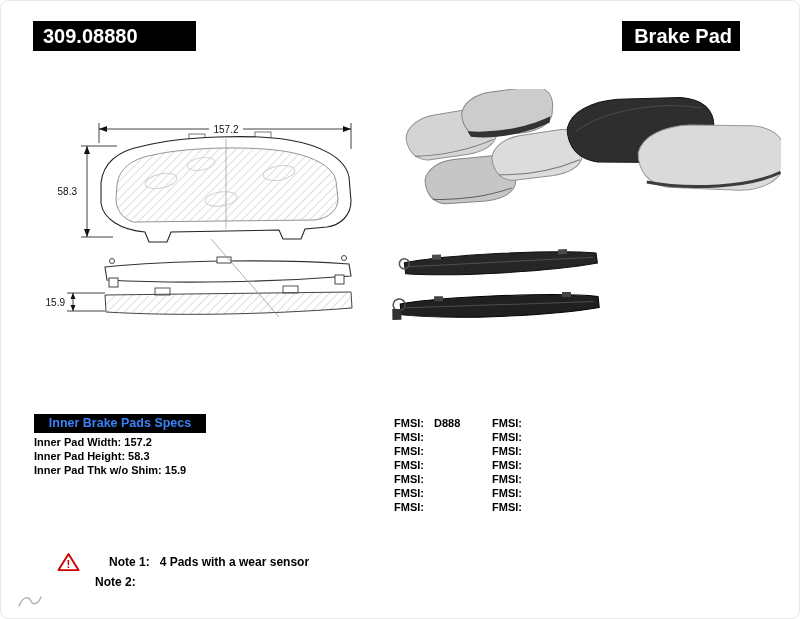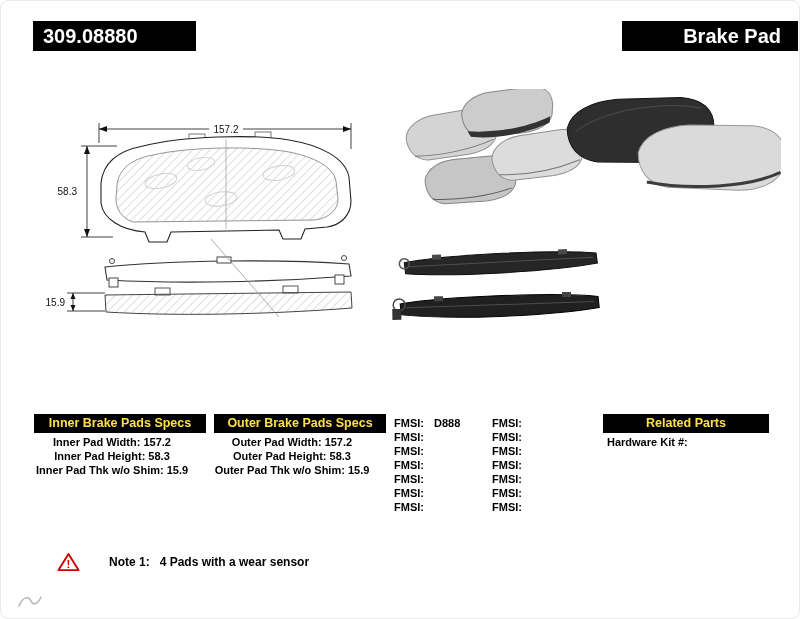--- a/index.html
+++ b/index.html
@@ -3,33 +3,33 @@
 <meta charset="utf-8">
 <style>
   * { margin:0; padding:0; box-sizing:border-box; }
   html,body { background:#fff; }
   body { width:800px; height:619px; font-family:"Liberation Sans", sans-serif; color:#000; }
   .page { position:relative; width:800px; height:619px; background:#fff; border:1px solid #e9e9e9; border-radius:8px; overflow:hidden; }
 
   
   .hdr-box { position:absolute; top:20px; height:30px; background:#000; color:#fff; font-weight:bold; font-size:20px; line-height:30px; }
   .hdr-part { left:32px; width:163px; padding-left:10px; }
-  .hdr-prod { left:621px; width:176px; text-align:right; padding-right:17px; }
+  .hdr-prod { left:621px; width:118px; text-align:right; padding-right:8px; }
 
   
   .diagram { position:absolute; left:20px; top:108px; width:345px; height:215px; }
   .photos  { position:absolute; left:385px; top:88px; width:395px; height:280px; }
   .dim { font:10px "Liberation Sans", sans-serif; fill:#111; }
 
   
   .col { position:absolute; top:413px; }
-  .col-hdr { background:#000; color:#fde047; font-weight:bold; font-size:12.5px; text-align:center; height:19px; line-height:19px; }
+  .col-hdr { background:#000; color:#3b82f6; font-weight:bold; font-size:12.5px; text-align:center; height:19px; line-height:19px; }
   .rows { margin-top:2px; }
   .row { height:14px; line-height:14px; font-size:11px; font-weight:bold; white-space:nowrap; }
-  .ra .row { text-align:center; padding-right:16px; }
+  .ra .row { text-align:left; padding-right:16px; }
   .col-inner   { left:33px;  width:172px; }
   .col-outer   { left:213px; width:172px; }
   .col-fmsi    { left:393px; width:196px; }
   .col-related { left:602px; width:166px; }
   .fmsi-cols { display:flex; margin-top:2px; }
   .fmsi-sub { width:50%; }
   .fmsi-row { display:flex; height:14px; line-height:14px; font-size:11px; font-weight:bold; }
   .fmsi-row .val { margin-left:10px; }
   .col-related .row { padding-left:4px; }
 
@@ -163,28 +163,20 @@
 
   <div class="col col-inner ra">
     <div class="col-hdr">Inner Brake Pads Specs</div>
     <div class="rows">
       <div class="row">Inner Pad Width: 157.2</div>
       <div class="row">Inner Pad Height: 58.3</div>
       <div class="row">Inner Pad Thk w/o Shim: 15.9</div>
     </div>
   </div>
 
-  <div class="col col-outer ra">
-    <div class="col-hdr">Outer Brake Pads Specs</div>
-    <div class="rows">
-      <div class="row">Outer Pad Width: 157.2</div>
-      <div class="row">Outer Pad Height: 58.3</div>
-      <div class="row">Outer Pad Thk w/o Shim: 15.9</div>
-    </div>
-  </div>
 
   <div class="col col-fmsi">
     <div class="fmsi-cols">
       <div class="fmsi-sub">
         <div class="fmsi-row">
             <span class="lbl">FMSI:</span>
             <span class="val">D888</span>
           </div>
         <div class="fmsi-row">
             <span class="lbl">FMSI:</span>
@@ -237,35 +229,30 @@
             <span class="val"></span>
           </div>
         <div class="fmsi-row">
             <span class="lbl">FMSI:</span>
             <span class="val"></span>
           </div>
       </div>
     </div>
   </div>
 
-  <div class="col col-related">
-    <div class="col-hdr">Related Parts</div>
-    <div class="rows">
-      <div class="row">Hardware Kit #:</div>
-    </div>
-  </div>
 
   <div class="notes">
     <div class="note-row">
       <svg class="warn-svg" viewBox="0 0 23 21">
         <polygon points="11.5,2 22,19 1,19" fill="#ffffff" stroke="#cc0000" stroke-width="2" stroke-linejoin="round"></polygon>
         <text x="11.5" y="16.5" text-anchor="middle" fill="#cc0000" font-size="12" font-weight="bold" font-family="Liberation Sans, sans-serif">!</text>
       </svg>
       <span class="note-label">Note 1:</span>
       <span class="note-red">4 Pads with a wear sensor</span>
     </div>
+    <div class="note-row2">Note 2:</div>
   </div>
 
   <svg class="brand-mark" viewBox="0 0 28 16">
     <path d="M2,13 C6,3 12,3 14,8 C16,13 21,11 24,4" fill="none" stroke="#b5b5b5" stroke-width="1.5" stroke-linecap="round"></path>
   </svg>
 
 </div>
 
 </body></html>

